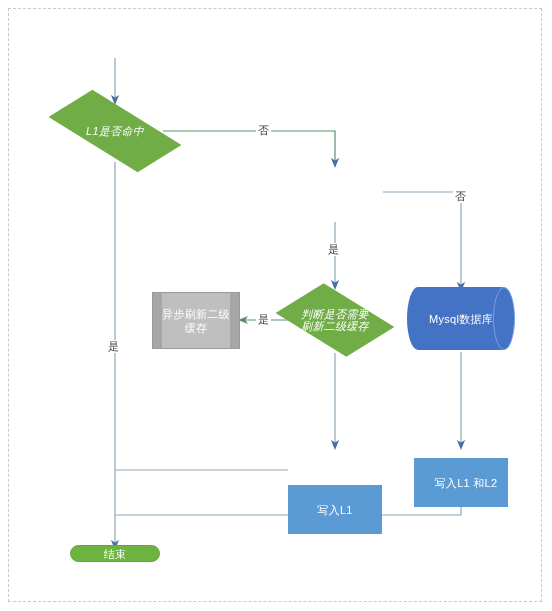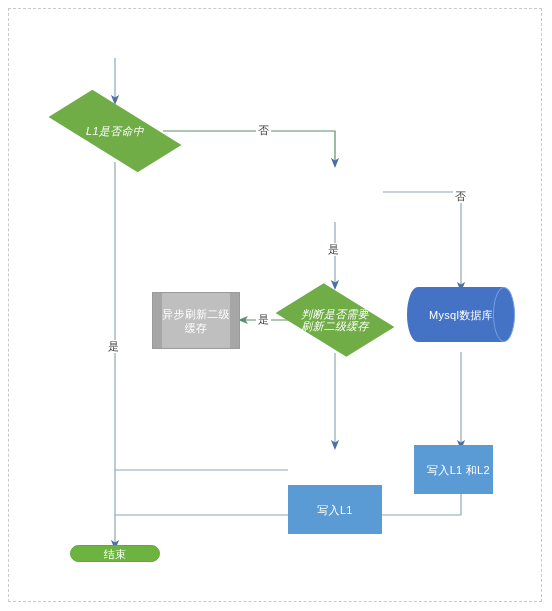--- a/index.html
+++ b/index.html
@@ -153,32 +153,32 @@
     <span class="dlabel">判断是否需要
 刷新二级缓存</span>
   </div>
 
   <div class="node predef" style="left:152px;top:292px;width:88px;height:57px;">
     <span class="inner"></span>
     <span class="plabel">异步刷新二级
 缓存</span>
   </div>
 
-  <div class="node database" style="left:418px;top:287px;width:86px;height:55px;">
+  <div class="node database" style="left:418px;top:287px;width:86px;height:63px;">
     <span class="cyl"></span>
     <span class="cap-l"></span>
     <span class="cap-r"></span>
     <span class="dblabel">Mysql数据库</span>
   </div>
 
   <div class="node process" style="left:288px;top:445px;width:94px;height:49px;margin-top:40px;">
     <span>写入L1</span>
   </div>
 
-  <div class="node process" style="left:414px;top:445px;width:79px;height:49px;padding-left:10px;">
+  <div class="node process" style="left:414px;top:458px;width:94px;height:49px;padding-left:10px;">
     <span>写入L1 和L2</span>
   </div>
 
   <div class="node terminator" style="left:70px;top:545px;width:90px;height:17px;">
     <span>结束</span>
   </div>
 
   <span class="edge-label" style="left:256px;top:124px;">否</span>
 
   <span class="edge-label" style="left:106px;top:340px;">是</span>

